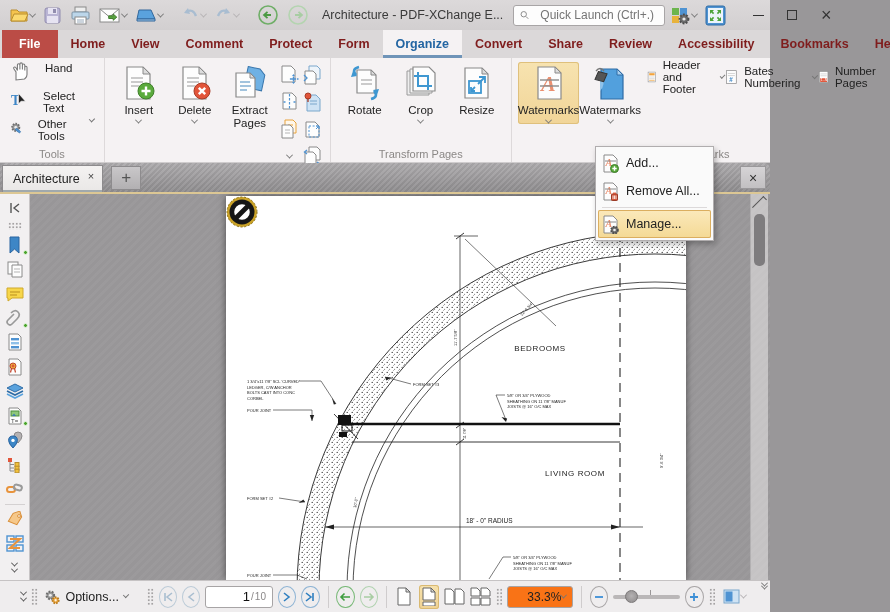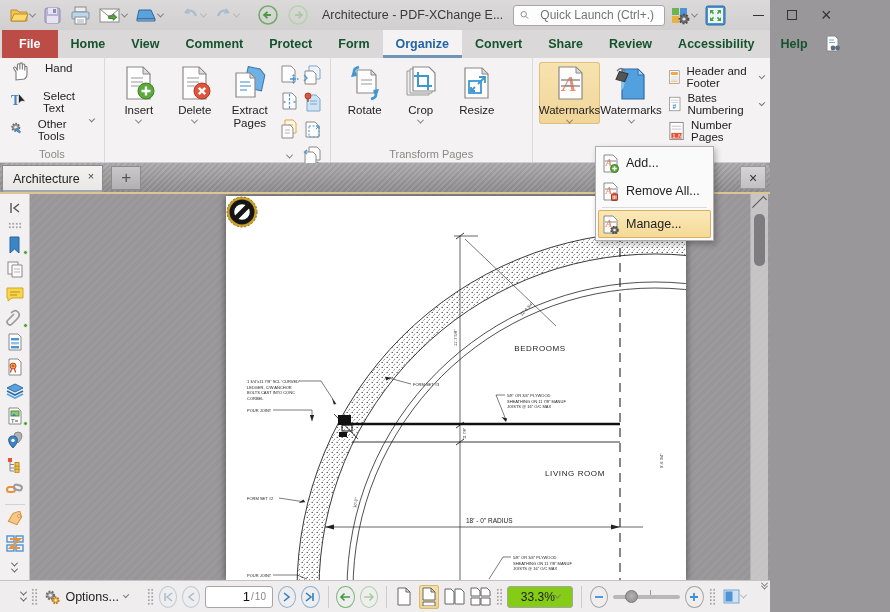--- a/index.html
+++ b/index.html
@@ -17,39 +17,39 @@
   .win-title { margin-left:8px; margin-right:8px; color:#3a3a3a; font-size:12.5px; white-space:nowrap; }
   .qlaunch { display:flex; align-items:center; gap:11px; background:#fdfdfd; border:1px solid #a8a5a6; border-radius:3px; height:21px; padding:0 6px; width:152px; }
   .qlaunch input { border:none; outline:none; width:118px; font-size:12px; color:#888; background:transparent; font-family:"Liberation Sans",sans-serif; }
   .winctl { display:flex; align-items:center; margin-left:10px; gap:0; }
   .winctl > div { width:34px; height:26px; display:flex; align-items:center; justify-content:center; font-size:15px; color:#333; }
   .min-glyph { width:11px; height:1px; border-bottom:1.6px solid #333; }
   .max-glyph { width:10px; height:10px; border:1.4px solid #333; }
 
   
   .tabrow { height:28px; background:#dbd8d9; display:flex; align-items:stretch; padding-left:2px; flex:0 0 auto;font-weight:bold; }
-  .rtab { padding:0 13px; display:flex; align-items:center; font-size:12.5px; color:#14532d; }
+  .rtab { padding:0 13px; display:flex; align-items:center; font-size:12.5px; color:#7f1d1d; }
   .rtab.file { background:#bb4c46; color:#fff; padding:0 17px; }
   .rtab.active { background:#f5f2f3; color:#2365a2; box-shadow:inset 0 -3px 0 #6f94b8; }
   .tabrow-right { margin-left:auto; display:flex; align-items:center; gap:6px; padding-right:8px; }
 
   
   .ribbon { height:105px; background:#f5f2f3; border-bottom:1px solid #cfcccd; display:flex; position:relative; flex:0 0 auto; }
   .rgroup { position:relative; display:flex; align-items:flex-start; padding:4px 6px 18px 6px; }
   .rgroup + .rgroup { border-left:1px solid #ddd9da; }
   .rgroup-label { position:absolute; bottom:2px; left:0; right:0; text-align:center; color:#8b8886; font-size:11px; }
   .bigbtn { display:flex; flex-direction:column; align-items:center; width:56px; padding-top:3px; border-radius:3px; }
   .bigbtn .lbl { font-size:11.5px; margin-top:3px; text-align:center; line-height:1.15; color:#222; }
   .bigbtn .chev { margin-top:2px; }
   .bigbtn.hl { background:linear-gradient(#f7e3b0,#f1d598); box-shadow:inset 0 0 0 1px #dfc07c; }
   .toolrow { display:flex; align-items:flex-start; gap:15px; height:27px; padding:0 4px; }
   .tools-col { display:flex; flex-direction:column; justify-content:flex-start; gap:1px; }
   .smicons { display:grid; grid-template-columns:22px 22px; grid-auto-rows:26px; gap:1px; margin-left:2px; align-items:center; justify-items:center; }
   .smrow { display:flex; align-items:center; gap:6px; height:26px; }
-  .pm-col { display:flex; flex-direction:column; gap:1px; margin-left:6px; padding-top:2px; }
+  .pm-col { display:flex; gap:1px; margin-left:6px; padding-top:2px; }
   .pm-col .smrow .lbl { font-size:11.5px; }
 
   
   .menu { position:absolute; left:595px; top:146px; width:119px; background:#fafafa; border:1px solid #b0adae; box-shadow:2px 3px 6px rgba(0,0,0,.28); z-index:50; padding:2px; }
   .mi { display:flex; align-items:center; gap:7px; height:28px; padding:0 4px; border-radius:2px; }
   .mi .lbl { font-size:12.5px; }
   .mi.hl { background:linear-gradient(#fbe9bb,#f4d995); box-shadow:inset 0 0 0 1px #dbae5f; }
   .menu .sep { height:1px; background:#dcd9da; margin:2px 4px; }
 
   
@@ -78,21 +78,21 @@
   .statusbar { height:32px; background:#efedee; border-top:1px solid #c6c3c4; display:flex; align-items:center; padding:0 21px; gap:5px; flex:0 0 auto; position:relative; }
   .grip { width:8px; height:18px; background-image:radial-gradient(#a5a2a3 1px, transparent 1.1px); background-size:3.5px 3.5px; }
   .s-sep { width:1px; height:22px; background:#cfcccd; margin:0 3px; }
   .circ { width:22px; height:22px; border-radius:50%; display:flex; align-items:center; justify-content:center; border:1.4px solid #8fb4d4; }
   .circ.dis { border-color:#bccbd7; }
   .circ.grn { border-color:#79b978; }
   .circ.grn-dis { border-color:#b0d2af; }
   .pagebox { width:80px; height:22px; background:#fff; border:1px solid #a7a4a5; border-radius:3px; display:flex; align-items:center; justify-content:flex-end; padding:0 6px; gap:1px; }
   .pagebox .cur { font-size:13px; color:#111; }
   .pagebox .tot { font-size:10px; color:#8a8788; }
-  .zoombox { width:78px; height:22px; background:#84cc16; border:1px solid #a7a4a5; border-radius:3px; display:flex; align-items:center; justify-content:center; padding:0 6px; font-size:12px; color:#222; }
+  .zoombox { width:78px; height:22px; background:#f97316; border:1px solid #a7a4a5; border-radius:3px; display:flex; align-items:center; justify-content:flex-end; padding:0 6px; font-size:12px; color:#222; }
   .layoutbtn { width:24px; height:24px; display:flex; align-items:center; justify-content:center; border-radius:3px; }
   .layoutbtn.hl { background:linear-gradient(#f6e2ae,#f0d292); box-shadow:inset 0 0 0 1px #d9b972; }
   .slider { width:82px; height:4px; background:#bab7b8; border-radius:2px; position:relative; }
   .slider .tick { position:absolute; left:55%; top:-5px; width:1px; height:5px; background:#9a9798; }
   .slider .thumb { position:absolute; left:12px; top:-5px; width:13px; height:13px; border-radius:50%; background:radial-gradient(circle at 50% 45%, #b5b2b3, #8d8a8b); border:1px solid #7b7879; }
   .dbl-chev { display:flex; flex-direction:column; gap:1px; align-items:center; }
   .sb-corner { position:absolute; right:3px; top:1px; }
 
   svg { display:block; }
   .lblsm { font-size:11.5px; }
@@ -219,20 +219,21 @@
     <span class="rtab">Home</span>
     <span class="rtab">View</span>
     <span class="rtab">Comment</span>
     <span class="rtab">Protect</span>
     <span class="rtab">Form</span>
     <span class="rtab active">Organize</span>
     <span class="rtab">Convert</span>
     <span class="rtab">Share</span>
     <span class="rtab">Review</span>
     <span class="rtab">Accessibility</span>
+    <span class="rtab">Bookmarks</span>
     <span class="rtab">Help</span>
     <div class="tabrow-right">
       <div class="tb-btn">
         <svg width="18" height="18" viewBox="0 0 18 18">
             <path d="M3 1 h8 l3 3 v12 h-11 z" fill="#fdfdfd" stroke="#8a8a8a"></path>
             <line x1="5" y1="5" x2="10" y2="5" stroke="#7ba7cc"></line>
             <line x1="5" y1="7.5" x2="11" y2="7.5" stroke="#7ba7cc"></line>
             <circle cx="9" cy="13" r="2.4" fill="#5a6e80"></circle>
             <circle cx="13.5" cy="13" r="2.4" fill="#5a6e80"></circle>
           </svg>

